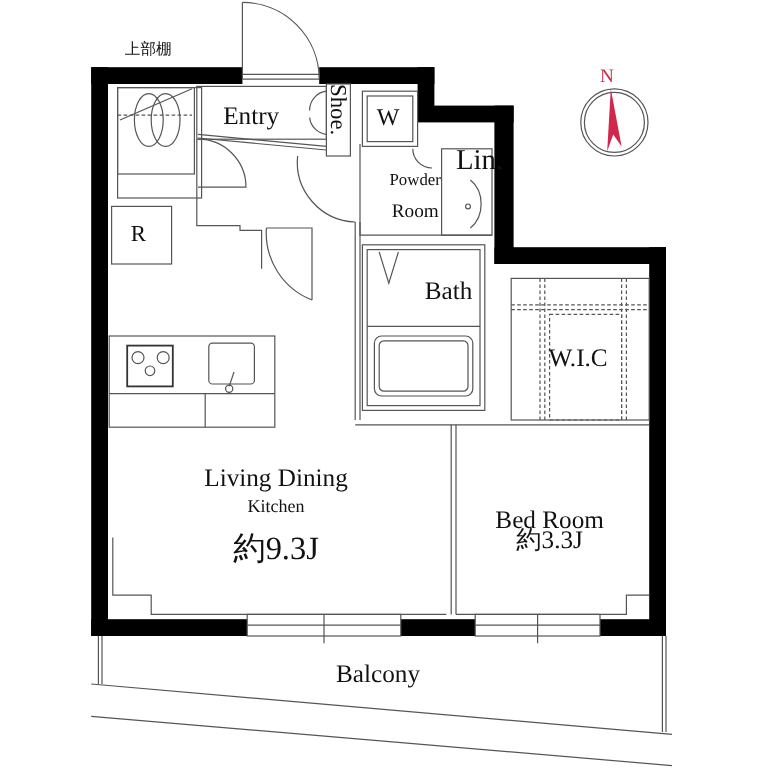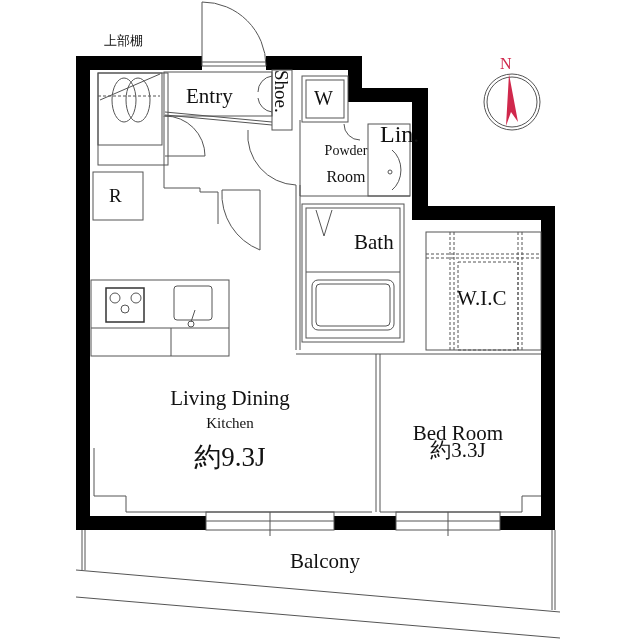--- a/index.html
+++ b/index.html
@@ -133,14 +133,14 @@
 <div class="lbl center" style="left:346px;top:169px;font-size:16px;">Room</div>
 <div class="lbl" style="left:109px;top:186px;font-size:19px;">R</div>
 <div class="lbl" style="left:327px;top:232px;font-size:21px;margin-left:27px;">Bath</div>
 <div class="lbl" style="left:457px;top:288px;font-size:21px;">W.I.C</div>
 <div class="lbl" style="left:245px;top:498px;font-size:1px;"></div>
 <div class="lbl center" style="left:230px;top:388px;font-size:21px;">Living Dining</div>
 <div class="lbl center" style="left:230px;top:416px;font-size:15px;">Kitchen</div>
 <div class="lbl center" style="left:230px;top:444px;font-size:27px;">約9.3J</div>
 <div class="lbl center" style="left:458px;top:408px;font-size:21px;margin-top:15px;">Bed Room</div>
 <div class="lbl center" style="left:458px;top:440px;font-size:21px;">約3.3J</div>
-<div class="lbl center" style="left:325px;top:551px;font-size:21px;">Balcony</div>
+<div class="lbl center" style="left:315px;top:551px;font-size:21px;">Balcony</div>
 <div class="lbl" style="left:500px;top:56px;font-size:16px;color:#d0284c;">N</div>
 
 </body></html>

